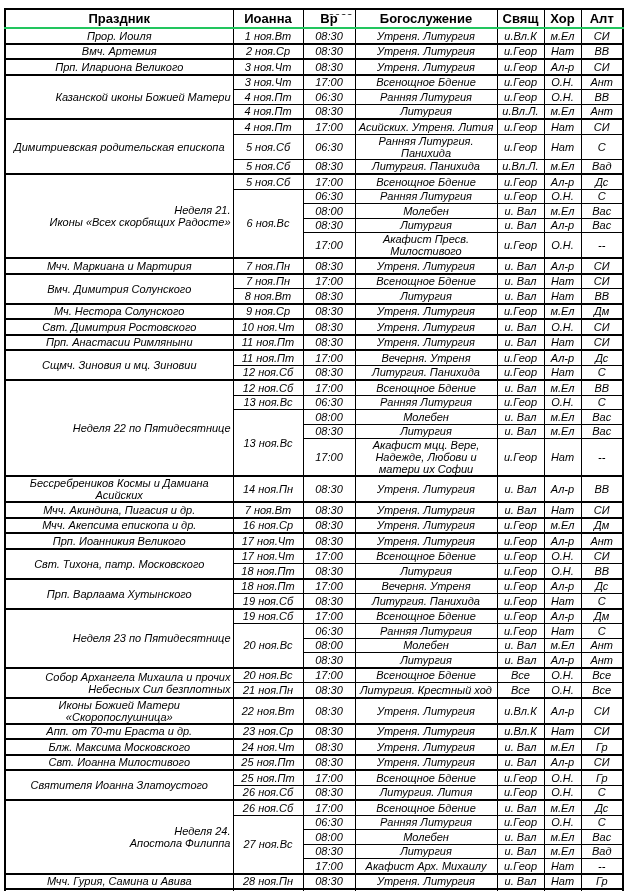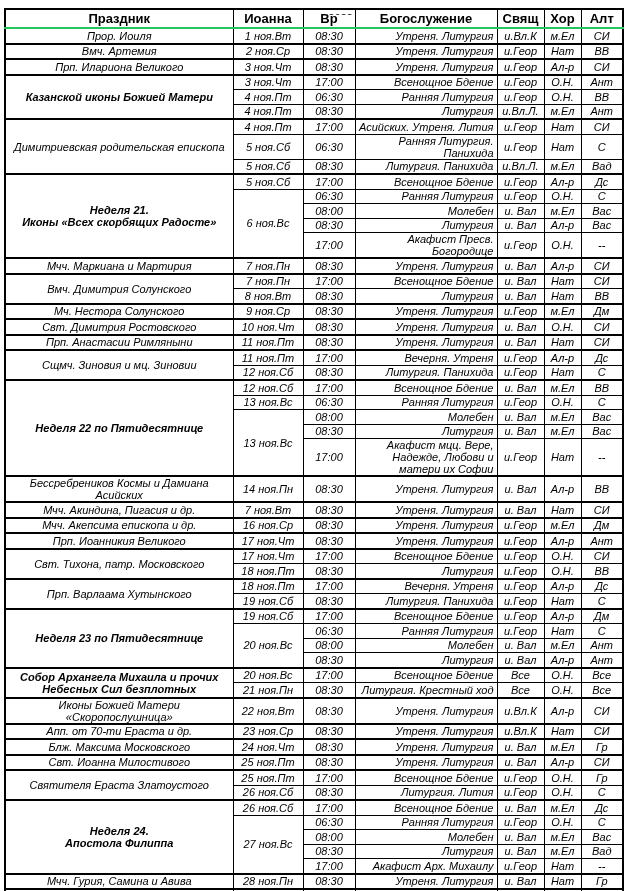--- a/index.html
+++ b/index.html
@@ -59,25 +59,26 @@
     font-style: italic;
     font-size: 11px;
     line-height: 12px;
     height: 13.5px;
     padding: 0 2px;
     text-align: center;
     vertical-align: middle;
     word-wrap: break-word;
   }
   .schedule td.service {
+    text-align: center;
+    padding: 0 3px;
+  }
+  .schedule td.feast.bold {
+    font-weight: 400;
     text-align: right;
-    padding: 0 3px;
-  }
-  .schedule td.feast.bold {
-    font-weight: 700;
   }
   .schedule tr.group-start > td {
     border-top: 2px solid #000;
   }
 </style>
 </head>
 <body>
 
 <div class="sheet">
   <div class="year-clip">
@@ -208,21 +209,21 @@
         </tr>
         <tr>
           <td class="time">08:30</td>
           <td class="service">Литургия</td>
           <td class="priest">и. Вал</td>
           <td class="choir">Ал-р</td>
           <td class="altar">Вас</td>
         </tr>
         <tr>
           <td class="time">17:00</td>
-          <td class="service">Акафист Пресв. Богородице</td>
+          <td class="service">Акафист Пресв. Милостивого</td>
           <td class="priest">и.Геор</td>
           <td class="choir">О.Н.</td>
           <td class="altar">--</td>
         </tr>
         <tr class="group-start">
           <td class="feast">Мчч. Маркиана и Мартирия</td>
           <td class="date">7 ноя.Пн</td>
           <td class="time">08:30</td>
           <td class="service">Утреня. Литургия</td>
           <td class="priest">и. Вал</td>
@@ -477,21 +478,21 @@
         <tr class="group-start">
           <td class="feast">Свт. Иоанна Милостивого</td>
           <td class="date">25 ноя.Пт</td>
           <td class="time">08:30</td>
           <td class="service">Утреня. Литургия</td>
           <td class="priest">и. Вал</td>
           <td class="choir">Ал-р</td>
           <td class="altar">СИ</td>
         </tr>
         <tr class="group-start">
-          <td class="feast" rowspan="2">Святителя Ераста Златоустого</td>
+          <td class="feast" rowspan="2">Святителя Иоанна Златоустого</td>
           <td class="date">25 ноя.Пт</td>
           <td class="time">17:00</td>
           <td class="service">Всенощное Бдение</td>
           <td class="priest">и.Геор</td>
           <td class="choir">О.Н.</td>
           <td class="altar">Гр</td>
         </tr>
         <tr>
           <td class="date">26 ноя.Сб</td>
           <td class="time">08:30</td>

